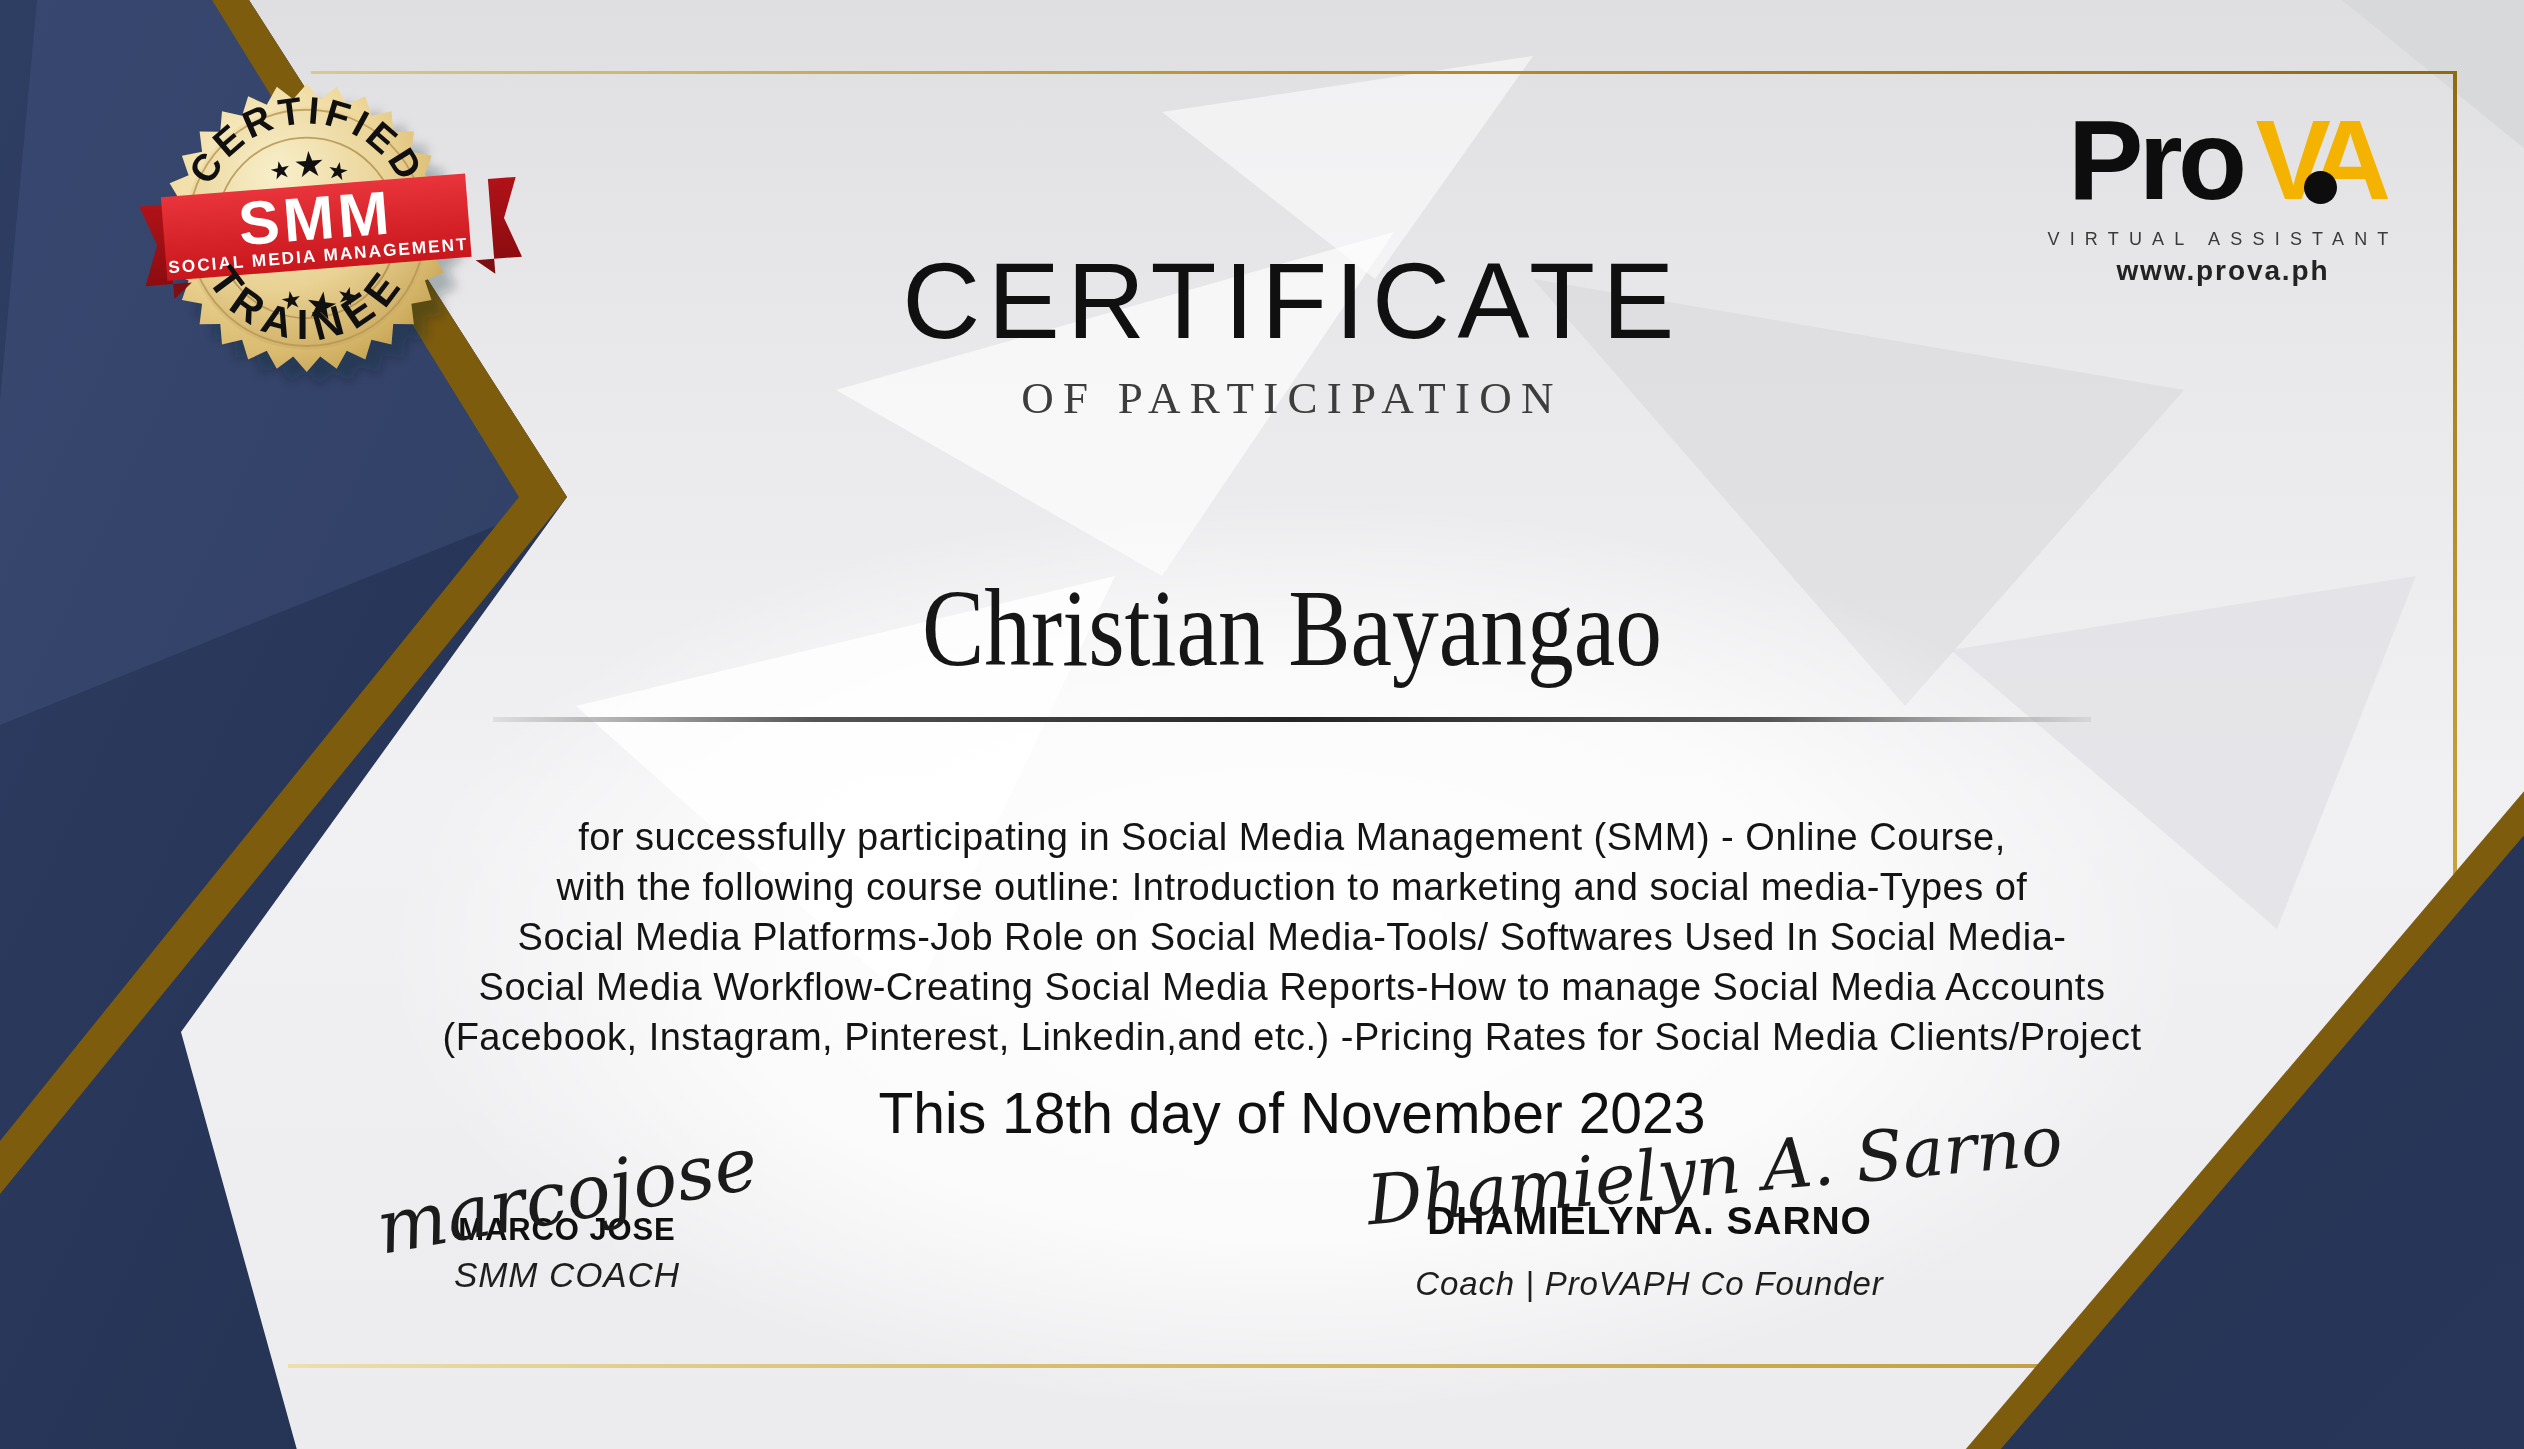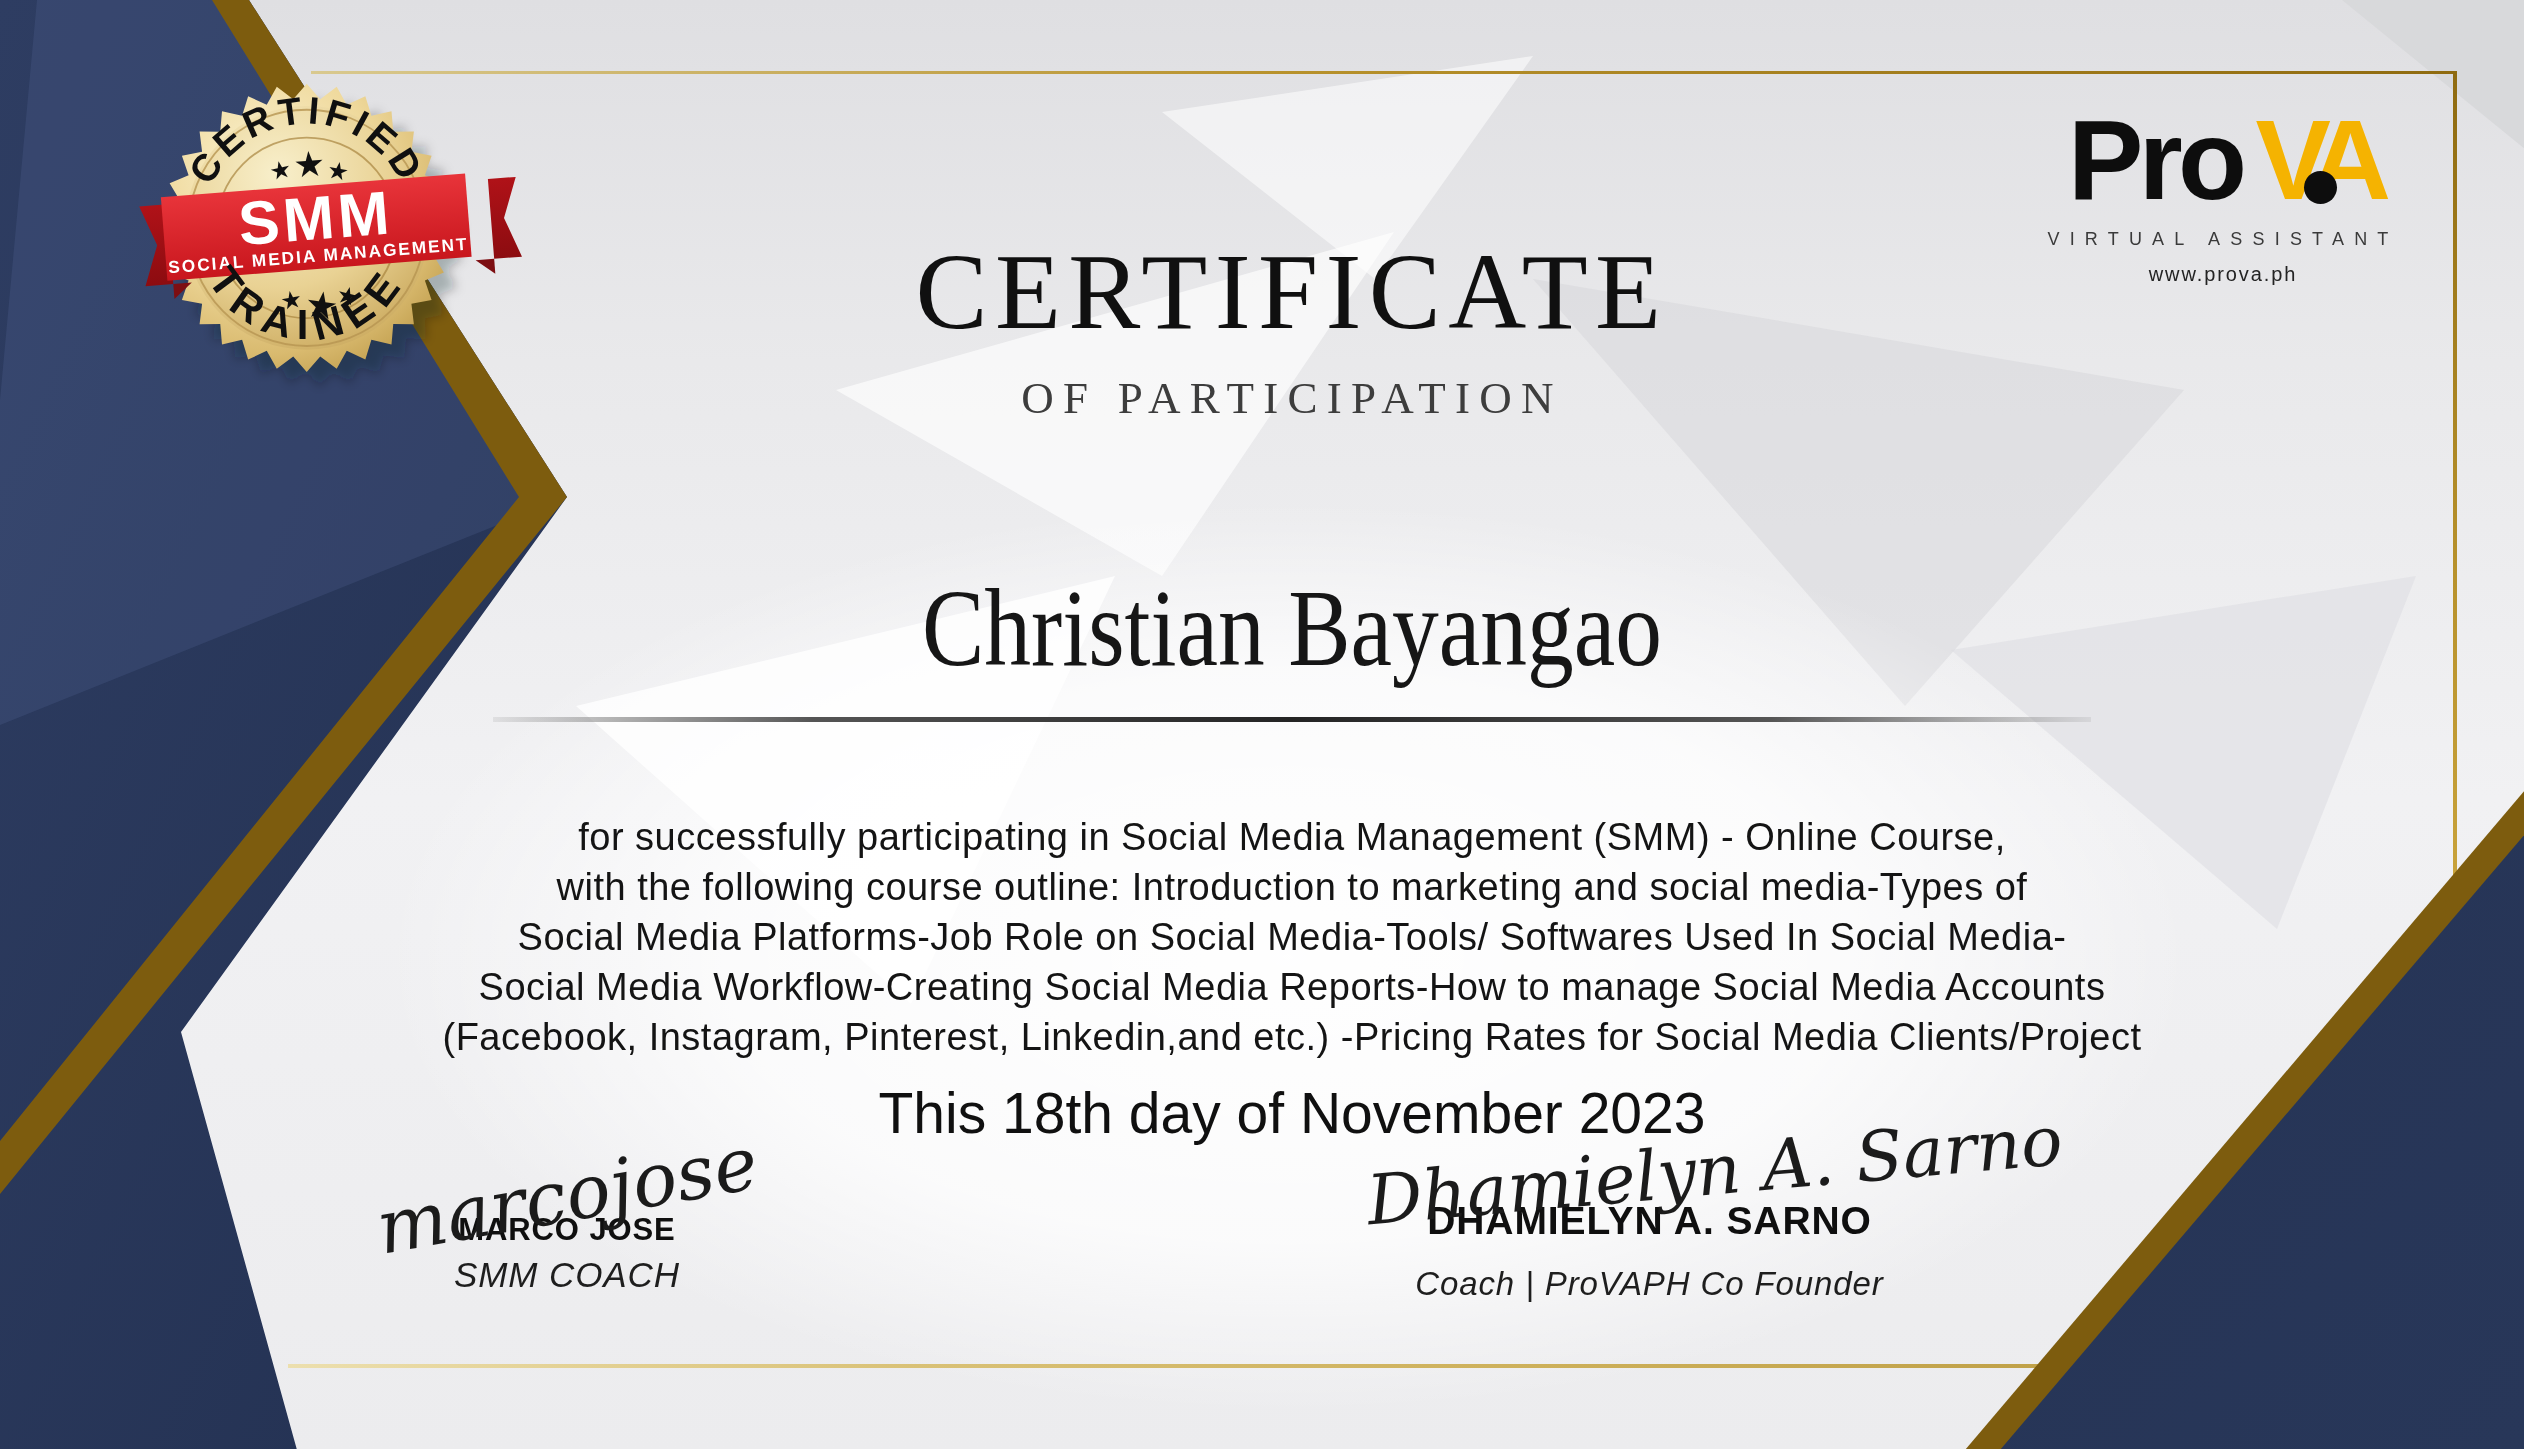--- a/index.html
+++ b/index.html
@@ -35,21 +35,21 @@
              clip-path:polygon(249px 0,567px 497px,0 1194px,0 1141px,519px 497px,212px 0);}
 
   
   .navy-br{inset:0;background:linear-gradient(135deg,#1e2a48 0%,#243254 55%,#283759 100%);
            clip-path:polygon(2525px 832px,2525px 1450px,1998px 1450px);}
   .gold-br{inset:0;background:linear-gradient(310deg,#7d5c0e 25%,#caa940 55%,#ecd88a 75%,#f6ecb6 92%);
            clip-path:polygon(1965px 1450px,2000px 1450px,2525px 834px,2525px 790px);}
 
   
   .center-col{left:186px;width:2212px;text-align:center;}
-  .title{top:230px;font-family:Liberation Serif, serif;font-size:108px;letter-spacing:7.4px;color:#101010;}
+  .title{top:238px;font-family:Liberation Sans, sans-serif;font-size:108px;letter-spacing:7.4px;color:#101010;}
   .subtitle{top:372px;font-family:"Liberation Serif",serif;font-size:45px;letter-spacing:9.3px;color:#3d3d3d;}
   .presented{top:476px;font-size:32px;letter-spacing:2.8px;font-weight:700;color:#555;}
   .name{top:565px;font-family:"Liberation Serif",serif;font-size:110px;color:#161616;
         transform:scaleX(0.85);transform-origin:50% 50%;white-space:nowrap;}
   .name-underline{left:493px;top:717px;width:1598px;height:4.6px;
         background:linear-gradient(90deg,rgba(130,130,130,0.15) 0%,#555 20%,#242424 50%,#555 80%,rgba(130,130,130,0.15) 100%);}
   .bodytext{top:812px;font-size:38px;line-height:50px;color:#141414;letter-spacing:0.5px;}
   .bodytext div{white-space:nowrap;}
   .dateline{top:1080px;font-size:57px;color:#101010;}
 
@@ -60,21 +60,21 @@
   .sig-left{left:288px;width:558px;text-align:center;}
   .sig-right{left:1366px;width:567px;text-align:center;}
 
   
   .logo{left:2037px;top:104px;width:372px;text-align:center;line-height:1;}
   .logo-word{font-size:113px;font-weight:800;letter-spacing:-4.6px;color:#0d0d0d;white-space:nowrap;}
   .logo-va{color:#f5b301;margin-left:13px;letter-spacing:-13px;}
   .logo-dot{position:absolute;width:33px;height:33px;border-radius:50%;background:#0d0d0d;
             right:72px;top:67px;}
   .logo-tagline{margin-top:13px;font-size:18px;font-weight:400;letter-spacing:10.2px;color:#3a3a3a;white-space:nowrap;}
-  .logo-site{margin-top:16px;font-size:20px;font-weight:400;letter-spacing:1.9px;color:#232323;}
+  .logo-site{margin-top:9px;font-size:28px;font-weight:700;letter-spacing:1.9px;color:#232323;}
 
   svg{overflow:visible;}
   svg text{font-family:"Liberation Sans",sans-serif;}
 </style>
 </head>
 <body>
 
 <div class="stage">
 
   <div class="shard sh1"></div>

